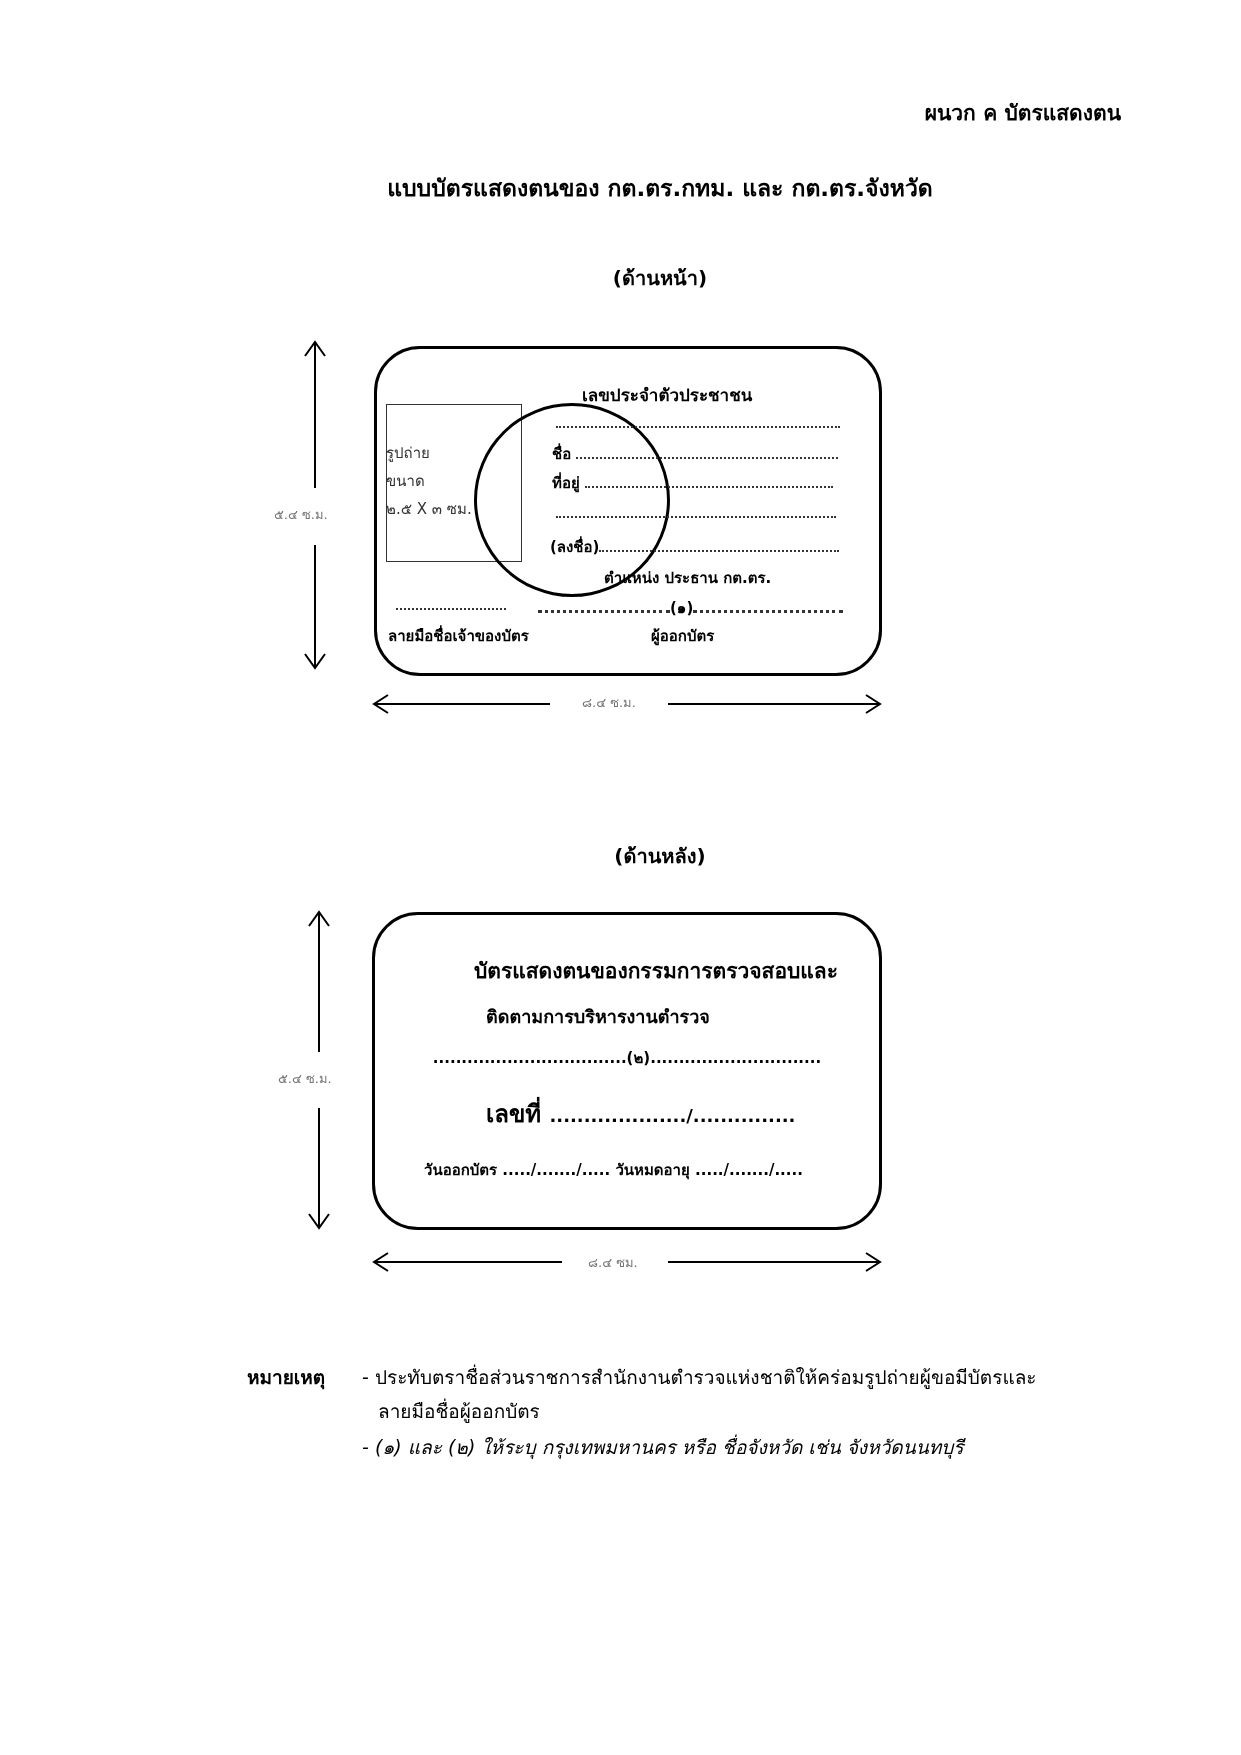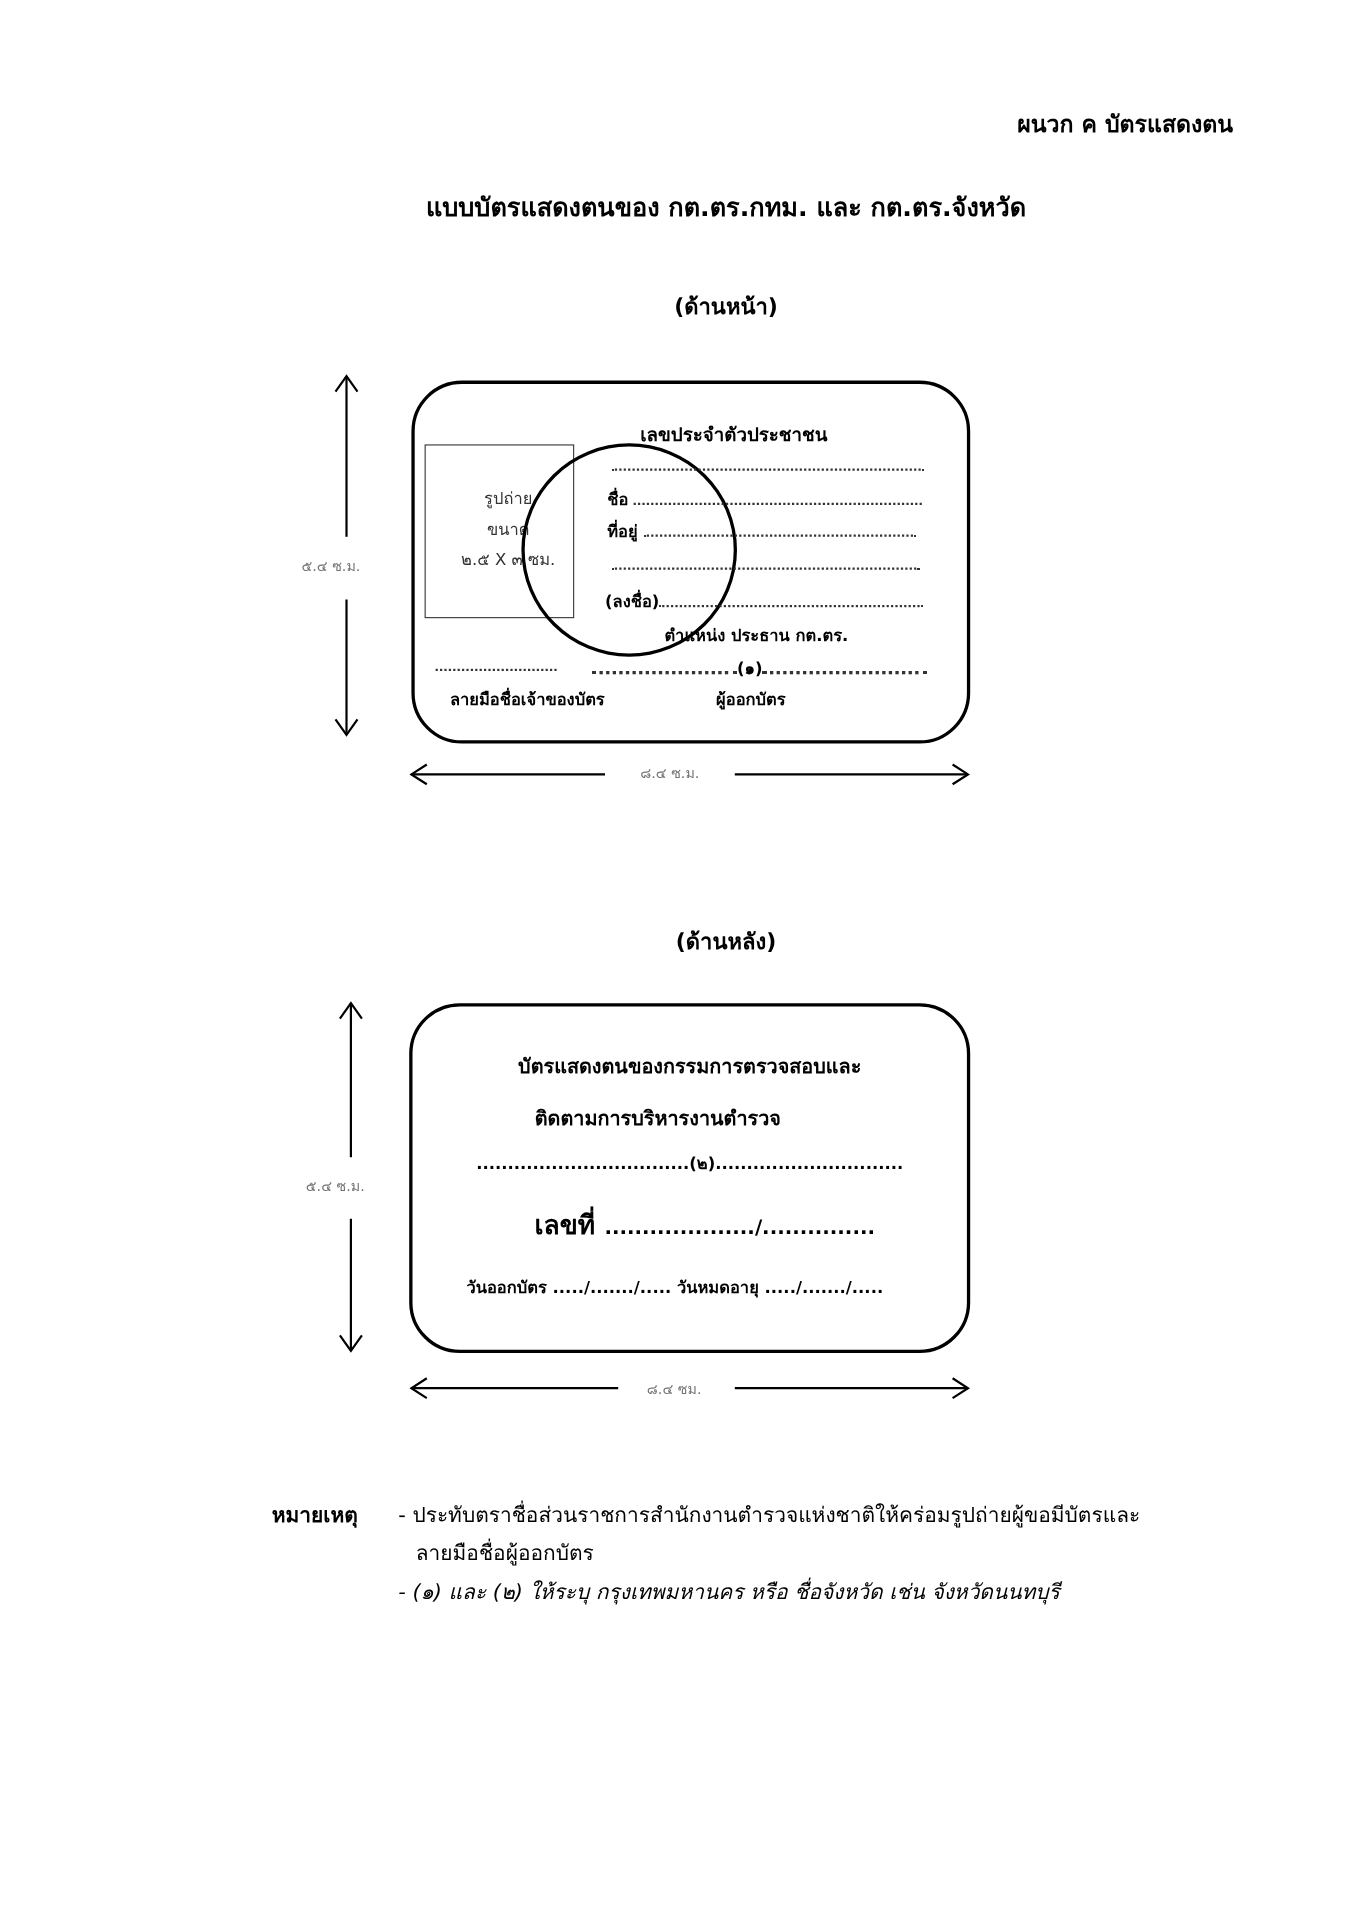--- a/index.html
+++ b/index.html
@@ -7,21 +7,21 @@
          font-family: "DejaVu Sans", sans-serif; color: #000; }
   .abs { position: absolute; white-space: nowrap; }
   .center { text-align: center; }
 
   .appendix { right: 120px; top: 96px; font-size: 21px; font-weight: bold; }
   .title { left: 0; width: 1320px; top: 170px; font-size: 23px; font-weight: bold; text-align: center; }
   .side-label { left: 0; width: 1320px; font-size: 20px; font-weight: bold; text-align: center; }
 
   .card { position: absolute; border: 3.5px solid #000; border-radius: 46px; box-sizing: border-box; }
   .photo-box { position: absolute; border: 1.5px solid #333; box-sizing: border-box; }
-  .photo-text { position: absolute; font-size: 15px; color: #333; text-align: center; width: 110px; margin-left: 21px; }
+  .photo-text { position: absolute; font-size: 15px; color: #333; width: 110px; }
   .stamp-circle { position: absolute; border: 3.5px solid #000; border-radius: 50%; box-sizing: border-box; }
 
   .field { position: absolute; font-size: 15px; font-weight: bold; white-space: nowrap; }
   .dots { display: inline-block; border-bottom: 2px dotted #333; height: 12px; vertical-align: baseline; }
   .dim-text { position: absolute; font-size: 13px; white-space: nowrap; color: #737373; }
 
   .note-label { left: 247px; top: 1362px; font-size: 19px; font-weight: bold; }
   .note-text { font-size: 19px; }
 </style>
 </head>
@@ -68,21 +68,21 @@
   <div class="field" style="left:550px; top:535px;">
     <span>(ลงชื่อ)</span><span class="dots" style="width:240px;"></span>
   </div>
 
   <div class="field" style="left:604px; top:566px;">ตำแหน่ง  ประธาน กต.ตร.</div>
 
   <div class="field" style="left:396px; top:596px;"><span class="dots" style="width:110px;"></span></div>
   <div class="field" style="left:538px; top:596px;">
     <span class="dots" style="width:132px; border-bottom-width:3px;"></span><span>(๑)</span><span class="dots" style="width:150px; border-bottom-width:3px;"></span>
   </div>
-  <div class="field" style="left:388px; top:624px;margin-left:21px;">ลายมือชื่อเจ้าของบัตร</div>
+  <div class="field" style="left:388px; top:624px;">ลายมือชื่อเจ้าของบัตร</div>
   <div class="field" style="left:651px; top:624px;">ผู้ออกบัตร</div>
 
   <svg class="abs" style="left:372px; top:692px;" width="512" height="24">
     <line x1="2" y1="12" x2="178" y2="12" stroke="#000" stroke-width="2"></line>
     <line x1="296" y1="12" x2="508" y2="12" stroke="#000" stroke-width="2"></line>
     <polyline points="16,3 2,12 16,21" fill="none" stroke="#000" stroke-width="2"></polyline>
     <polyline points="494,3 508,12 494,21" fill="none" stroke="#000" stroke-width="2"></polyline>
   </svg>
   <div class="dim-text" style="left:582px; top:692px;">๘.๔ ซ.ม.</div>
 </div>
@@ -93,21 +93,21 @@
   <svg class="abs" style="left:304px; top:910px;" width="30" height="320">
     <line x1="15" y1="2" x2="15" y2="142" stroke="#000" stroke-width="2"></line>
     <line x1="15" y1="198" x2="15" y2="318" stroke="#000" stroke-width="2"></line>
     <polyline points="5,16 15,2 25,16" fill="none" stroke="#000" stroke-width="2"></polyline>
     <polyline points="5,304 15,318 25,304" fill="none" stroke="#000" stroke-width="2"></polyline>
   </svg>
   <div class="dim-text" style="left:278px; top:1068px;">๕.๔ ซ.ม.</div>
 
   <div class="card" style="left:372px; top:912px; width:510px; height:318px;"></div>
 
-  <div class="field center" style="left:372px; width:510px; top:954px; font-size:18px;">บัตรแสดงตนของกรรมการตรวจสอบและ</div>
+  <div class="field center" style="left:372px; width:510px; top:954px; font-size:21px;padding-left:29px;">บัตรแสดงตนของกรรมการตรวจสอบและ</div>
   <div class="field center" style="left:372px; width:424px; top:1002px; font-size:18px;margin-left:14px;">ติดตามการบริหารงานตำรวจ</div>
   <div class="field center" style="left:372px; width:510px; top:1046px; font-size:15px;">..................................(๒)..............................</div>
 
   <div class="field" style="left:486px; top:1094px; font-size:24px;">
     <span>เลขที่</span>
     <span style="font-size:18px;">..................../...............</span>
   </div>
 
   <div class="field" style="left:424px; top:1158px; font-size:15px;">
     <span>วันออกบัตร</span>

